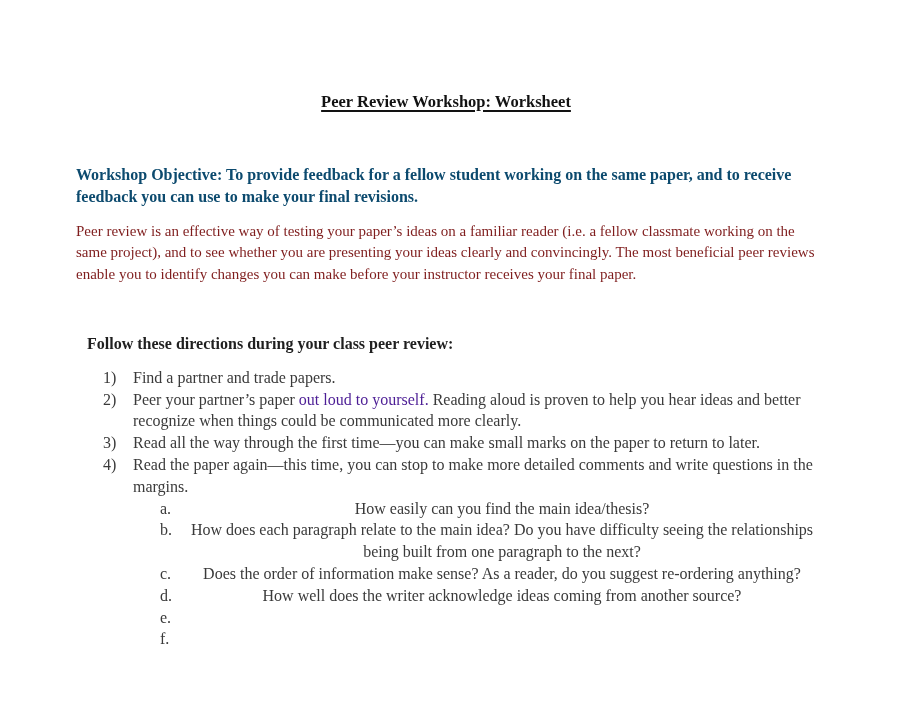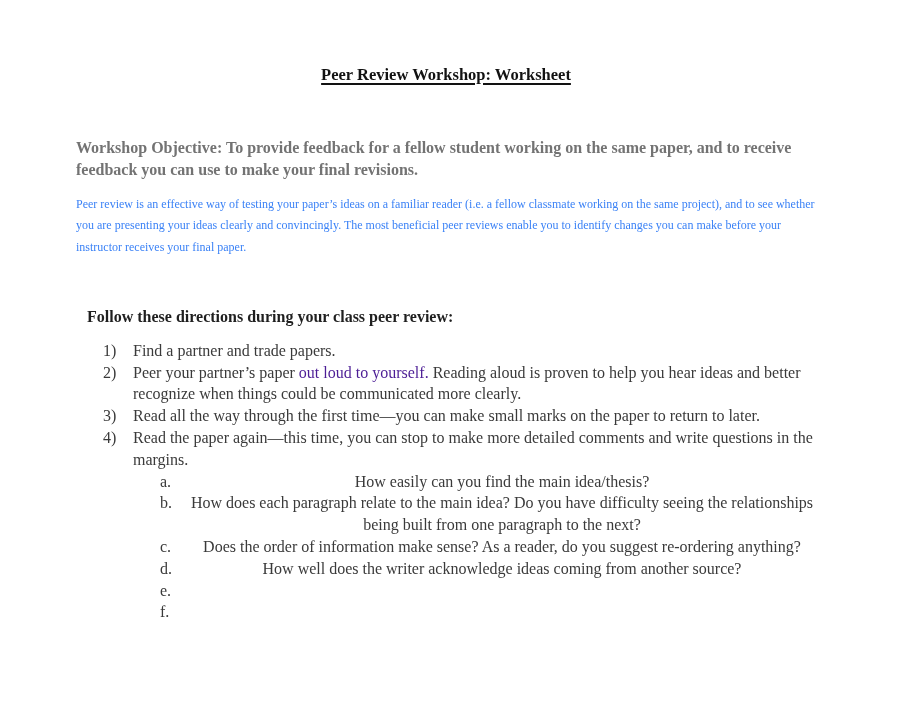--- a/index.html
+++ b/index.html
@@ -10,48 +10,48 @@
   body {
     width: 900px;
     height: 725px;
     overflow: hidden;
     font-family: "Liberation Serif", "DejaVu Serif", serif;
   }
   .page {
     box-sizing: border-box;
     width: 900px;
     height: 565px;
-    padding: 64px 84px 0 76px;
+    padding: 91px 84px 0 76px;
     background: #ffffff;
   }
   .doc-title {
     margin: 0;
     text-align: center;
     font-size: 16.5px;
     line-height: 22px;
     font-weight: bold;
     color: #121212;
   }
   .doc-title .u {
     text-decoration: underline;
     text-decoration-thickness: 1.5px;
     text-underline-offset: 3px;
   }
   .objective {
     margin: 51px 0 0 0;
     font-size: 16px;
     line-height: 21.8px;
     font-weight: bold;
-    color: #737373;
+    color: #0c4a6e;
   }
   .intro {
     margin: 13px 0 0 0;
-    font-size: 12px;
+    font-size: 15px;
     line-height: 21.8px;
-    color: #3b82f6;
+    color: #7f1d1d;
   }
   .directions-heading {
     margin: 47px 0 0 11px;
     font-size: 16px;
     line-height: 21.8px;
     font-weight: bold;
     color: #1f1f1f;
   }
   .steps {
     margin: 12px 0 0 0;

